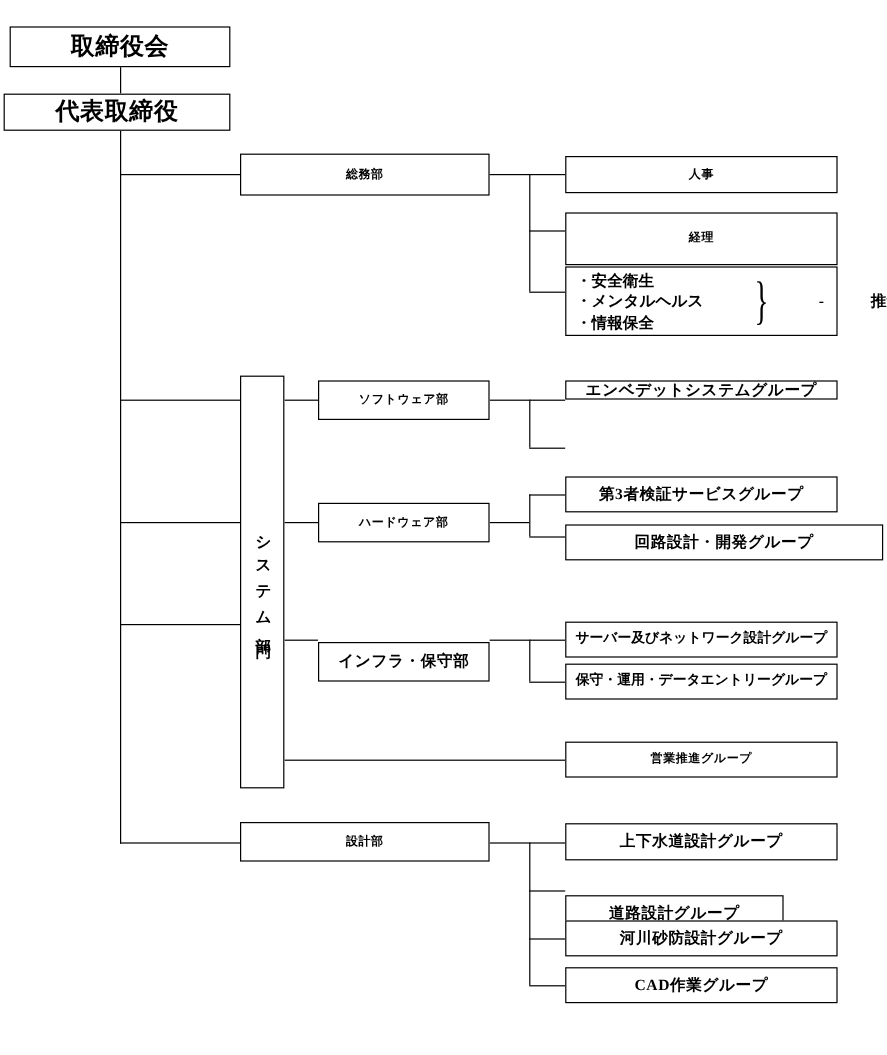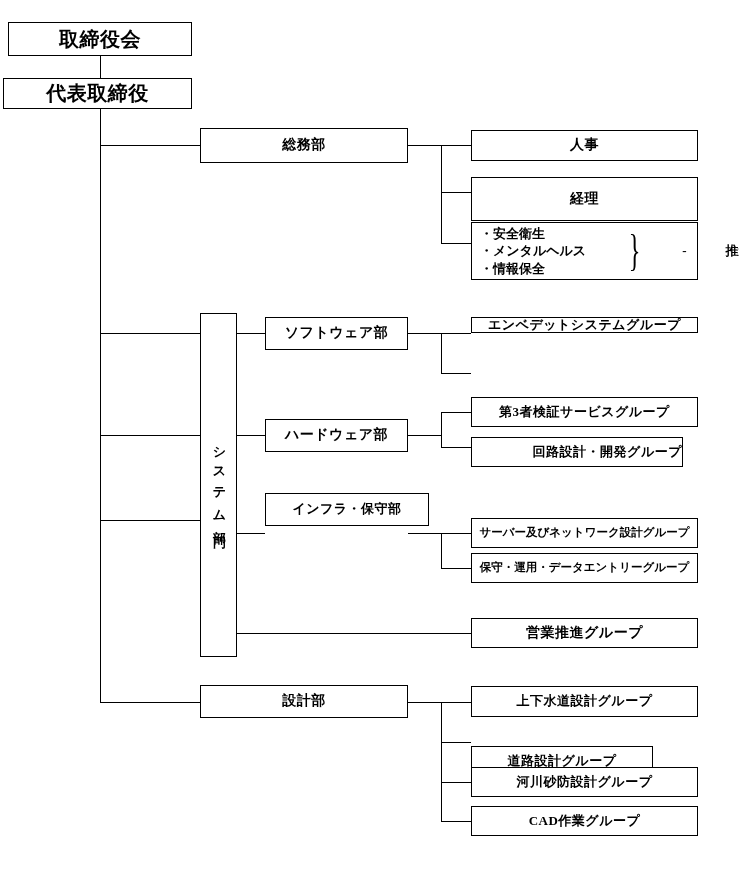--- a/index.html
+++ b/index.html
@@ -32,21 +32,21 @@
     font-weight: bold;
     line-height: 1.15;
     letter-spacing: 0.5px;
     z-index: 3;
   }
   .node .label {
     display: block;
     white-space: nowrap;
   }
   .fs-15 { font-size: 20px; }
-  .fs-14 { font-size: 14px; }
+  .fs-14 { font-size: 10px; }
   .fs-13 { font-size: 13px; }
   .fs-115 { font-size: 11.5px; letter-spacing: 0px; }
 
   
   .node-vertical {
     writing-mode: vertical-rl;
     text-orientation: upright;
     align-items: center;
     justify-content: center;
     letter-spacing: 6px;
@@ -193,34 +193,34 @@
   </div>
 
   <div class="node fs-14" style="left:265px; top:317px; width:143px; height:33px;">
     <span class="label">ソフトウェア部</span>
   </div>
 
   <div class="node fs-14" style="left:265px; top:419px; width:143px; height:33px;">
     <span class="label">ハードウェア部</span>
   </div>
 
-  <div class="node fs-13" style="left:265px; top:493px; width:164px; height:33px;">
+  <div class="node fs-13" style="left:265px; top:535px; width:143px; height:33px;">
     <span class="label">インフラ・保守部</span>
   </div>
 
   <div class="node fs-13" style="left:471px; top:317px; width:227px; height:16px;">
     <span class="label">エンベデットシステムグループ</span>
   </div>
 
 
   <div class="node fs-13" style="left:471px; top:397px; width:227px; height:30px;">
     <span class="label">第3者検証サービスグループ</span>
   </div>
 
-  <div class="node fs-13" style="left:471px; top:437px; width:212px; height:30px;justify-content:flex-end;">
+  <div class="node fs-13" style="left:471px; top:437px; width:265px; height:30px;">
     <span class="label">回路設計・開発グループ</span>
   </div>
 
   <div class="node fs-115" style="left:471px; top:518px; width:227px; height:30px;">
     <span class="label">サーバー及びネットワーク設計グループ</span>
   </div>
 
   <div class="node fs-115" style="left:471px; top:553px; width:227px; height:30px;">
     <span class="label">保守・運用・データエントリーグループ</span>
   </div>

